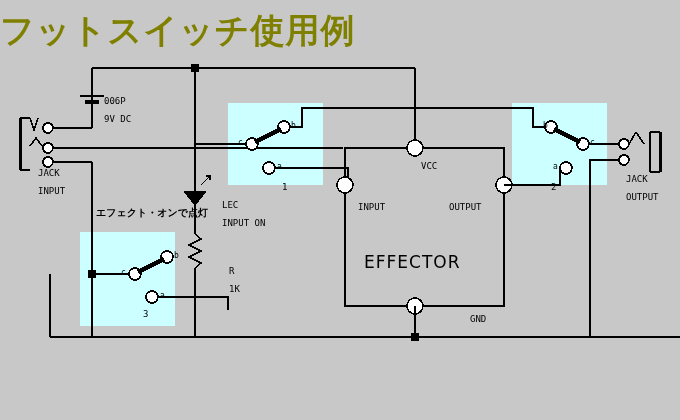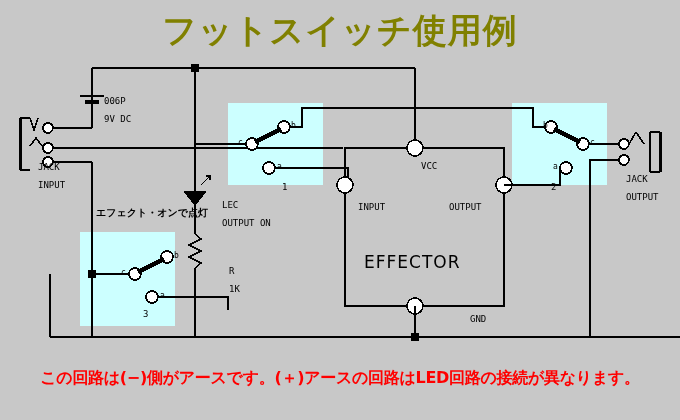--- a/index.html
+++ b/index.html
@@ -6,21 +6,21 @@
   body{
     width:680px;height:420px;
     background:#c8c8c8;
     font-family:"DejaVu Sans Mono", monospace;
     overflow:hidden;
     position:relative;
   }
   #stage{position:absolute;left:0;top:0;width:680px;height:420px;}
   svg{position:absolute;left:0;top:0;}
   .ttl{
-    position:absolute;left:0;top:8px;width:680px;text-align:center;
+    position:absolute;left:0;top:8px;width:680px;text-align:left;
     font-family:"DejaVu Sans", sans-serif;
     font-size:34px;font-weight:bold;color:#808000;
     letter-spacing:1px;
   }
   .btm{
     position:absolute;left:0;top:368px;width:680px;text-align:center;
     font-family:"DejaVu Sans", sans-serif;
     font-size:16px;font-weight:bold;color:#ff0000;
     letter-spacing:-0.3px;
   }
@@ -124,28 +124,28 @@
       <path d="M92 274 L129 274"></path>
       <rect x="88" y="270" width="8" height="8" fill="#000" stroke="none"></rect>
       <path d="M158 297 L228 297 L228 310"></path>
 
     </g>
   </svg>
 
   <div class="lab" style="left:104px;top:92px;"><span>006P</span>
 <span>9V DC</span></div>
 
-  <div class="lab" style="left:38px;top:158px;"><span>JACK</span>
+  <div class="lab" style="left:38px;top:164px;"><span>JACK</span>
 <span>INPUT</span></div>
 
   <div class="lab" style="left:626px;top:170px;"><span>JACK</span>
 <span>OUTPUT</span></div>
 
   <div class="lab" style="left:222px;top:196px;"><span>LEC</span>
-<span>OUTPUT ON</span></div>
+<span>INPUT ON</span></div>
 
   <div class="lab jp" style="left:96px;top:204px;">エフェクト・オンで点灯</div>
 
   <div class="lab" style="left:203px;top:262px;margin-left:26px;"><span>R</span>
 <span>1K</span></div>
 
   <div class="lab" style="left:421px;top:157px;">VCC</div>
   <div class="lab" style="left:358px;top:198px;">INPUT</div>
   <div class="lab" style="left:449px;top:198px;">OUTPUT</div>
   <div class="lab" style="left:428px;top:310px;margin-left:42px;">GND</div>
@@ -159,15 +159,14 @@
   <div class="lab tiny" style="left:543px;top:117px;">b</div>
   <div class="lab tiny" style="left:590px;top:134px;">c</div>
   <div class="lab tiny" style="left:553px;top:158px;">a</div>
   <div class="lab" style="left:551px;top:178px;">2</div>
 
   <div class="lab tiny" style="left:121px;top:264px;">c</div>
   <div class="lab tiny" style="left:174px;top:247px;">b</div>
   <div class="lab tiny" style="left:160px;top:287px;">a</div>
   <div class="lab" style="left:143px;top:305px;">3</div>
 
-  <div class="btm">この回路は(−)側がアースです。(＋)アースの回路はLED回路の接続が異なります。</div>
 
 </div>
 
 </body></html>

